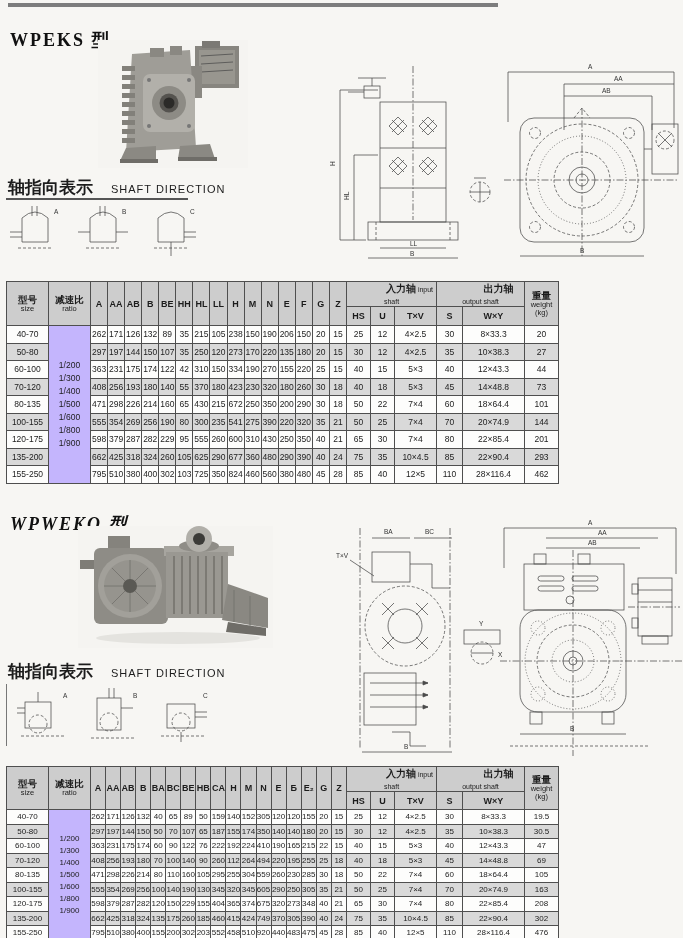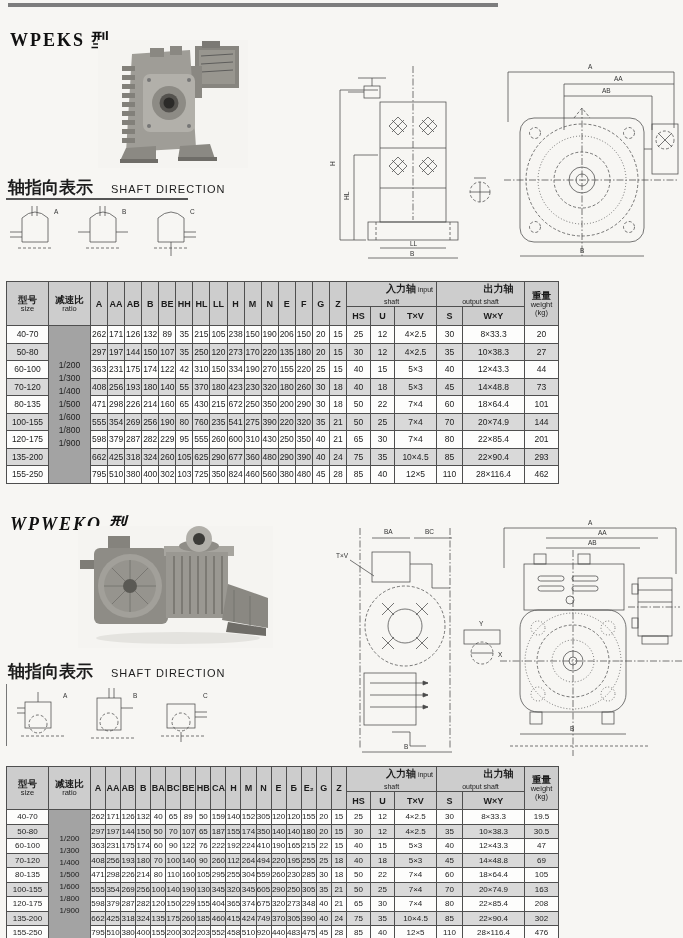--- a/index.html
+++ b/index.html
@@ -15,21 +15,21 @@
   table.dim{border-collapse:collapse;table-layout:fixed;width:553px;background:#fdfdfc;}
   .dim th,.dim td{border:1px solid #4f4f4f;text-align:center;vertical-align:middle;padding:0;overflow:hidden;}
   .dim th{background:#cdcdcd;font-weight:bold;height:18px;}
   .dim th{font-size:9px;}
   .dim .h-cn{font-size:9.5px;font-weight:bold;line-height:10px;}
   .dim .h-en{font-size:7.5px;font-weight:normal;line-height:8px;}
   .dim .g-cn{font-size:10px;margin-left:36px;}
   .dim .g-en{font-size:7px;font-weight:normal;}
   .dim td{font-size:8.5px;height:16.5px;}
   .dim tr.stripe td{background:#d9d9d9;}
-  .dim td.c-ratio{background:#a3a3a3;line-height:13px;font-size:8.5px;text-align:center;}
+  .dim td.c-ratio{background:#c4b5fd;line-height:13px;font-size:8.5px;text-align:center;}
   table.t2 td{height:13.5px;font-size:8px;}
   table.t2 th{height:17px;}
   table.t2 td.c-ratio{line-height:12px;font-size:8px;}
   
   .ln{stroke:#4a4a4a;fill:none;stroke-width:.75;}
   .dsh{stroke-dasharray:3 2;}
   .dot{stroke-dasharray:1 2;}
   .dd{stroke-dasharray:7 2 1.5 2;}
   .lbl{font-family:"Liberation Sans",sans-serif;font-size:6.5px;fill:#333;stroke:none;}
   svg{display:block;}
@@ -386,21 +386,21 @@
         <td>101</td>
       </tr>
       <tr class="stripe">
         <td>100-155</td>
         <td>555</td>
         <td>354</td>
         <td>269</td>
         <td>256</td>
         <td>190</td>
         <td>80</td>
-        <td>760</td>
+        <td>300</td>
         <td>235</td>
         <td>541</td>
         <td>275</td>
         <td>390</td>
         <td>220</td>
         <td>320</td>
         <td>35</td>
         <td>21</td>
         <td>50</td>
         <td>25</td>

